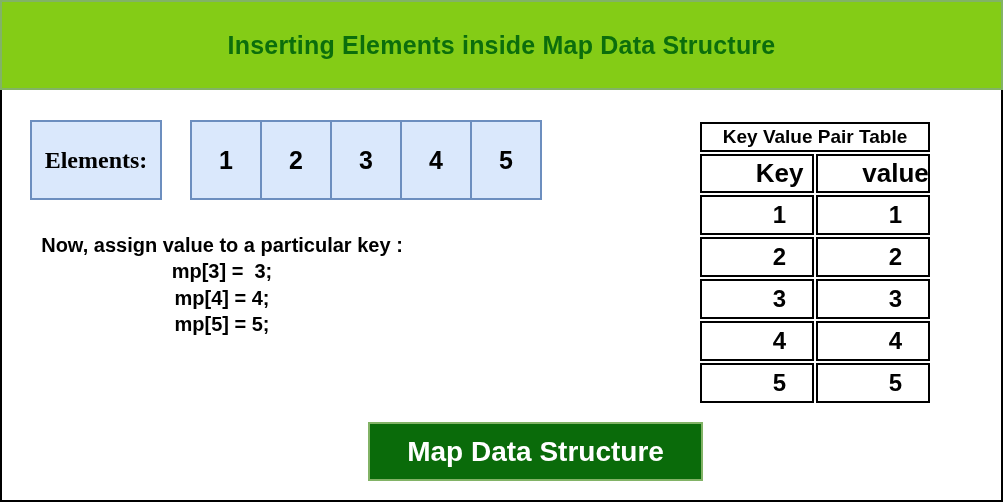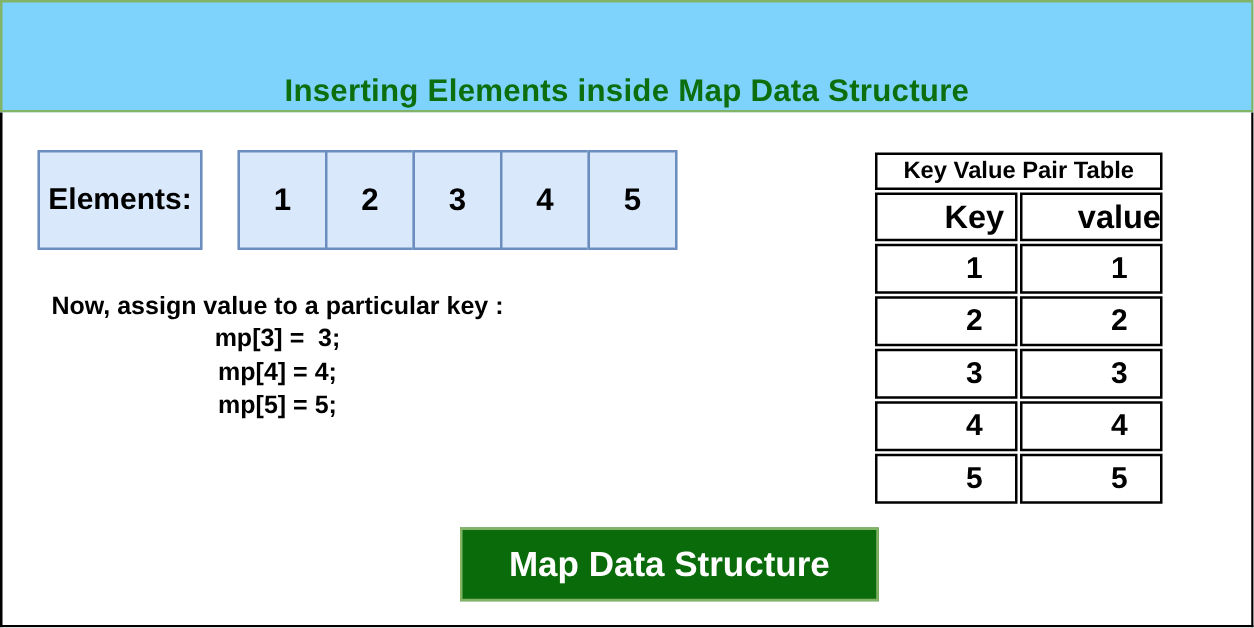--- a/index.html
+++ b/index.html
@@ -15,24 +15,24 @@
     height: 502px;
     background: #ffffff;
     overflow: hidden;
   }
 
   
   .top-banner {
     position: absolute;
     left: 0; top: 0;
     width: 1003px; height: 90px;
-    background: #7dd3fc;
+    background: #84cc16;
     border: 2px solid #82b366;
     display: flex;
-    align-items: flex-end;
+    align-items: center;
     justify-content: center;
   }
   .top-banner .title {
     color: #0c6e0c;
     font-size: 25px;
     letter-spacing: 0.2px;
   }
 
   
   .content-frame {
@@ -46,20 +46,21 @@
 
   
   .elements-label {
     position: absolute;
     left: 30px; top: 120px;
     width: 132px; height: 80px;
     background: #dae8fc;
     border: 2px solid #6c8ebf;
     display: flex; align-items: center; justify-content: center;
     font-size: 24px;
+    font-family: Liberation Serif, serif;
   }
   .cells-row {
     position: absolute;
     left: 190px; top: 120px;
     display: flex;
   }
   .array-cell {
     width: 72px; height: 80px;
     background: #dae8fc;
     border: 2px solid #6c8ebf;

